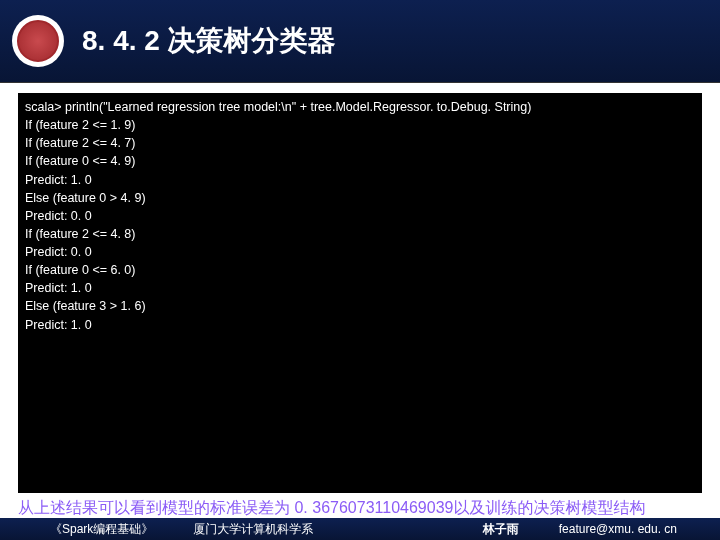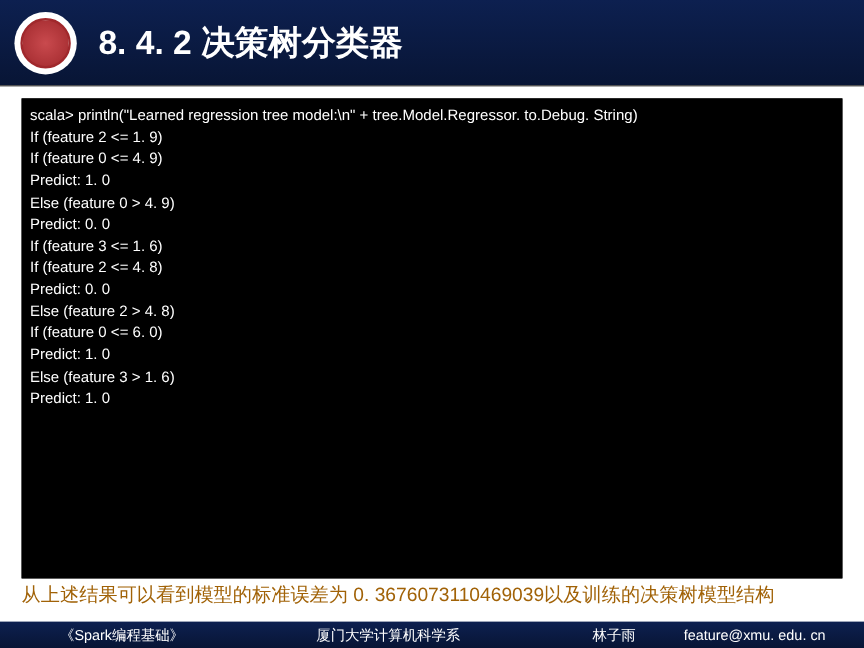--- a/index.html
+++ b/index.html
@@ -6,21 +6,21 @@
   body {
     width: 720px;
     height: 540px;
     font-family: "Microsoft YaHei", Arial, sans-serif;
     background: #fff;
     overflow: hidden;
   }
   .header {
     background: #0a1a3a;
     background: linear-gradient(180deg, #0d2050 0%, #081535 100%);
-    height: 72px;
+    height: 83px;
     display: flex;
     align-items: center;
     border-bottom: 1px solid #333;
   }
   .logo {
     width: 52px;
     height: 52px;
     margin: 0 12px;
     background: #fff;
     border-radius: 50%;
@@ -50,64 +50,63 @@
     font-family: Arial, sans-serif;
     font-size: 12.5px;
     line-height: 1.45;
     height: 400px;
     overflow: hidden;
   }
   .code-block div { white-space: pre; }
   .body-text {
     margin: 4px 18px 0 18px;
     font-size: 16px;
-    color: #a16207;
+    color: #8b5cf6;
     line-height: 1.35;
   }
   .footer {
     position: absolute;
     bottom: 0;
     left: 0;
     right: 0;
     height: 22px;
     background: #0a1a3a;
     background: linear-gradient(180deg, #0d2050 0%, #081535 100%);
     color: #fff;
     font-size: 12px;
     display: flex;
     align-items: center;
-    padding: 0 32px 0 50px;
+    padding: 0 43px 0 50px;
   }
   .footer span { white-space: nowrap; }
   .f-book  { flex: 0 0 auto; }
-  .f-dept  { flex: 1 1 auto; text-align: center; margin-left: 40px; }
-  .f-name  { flex: 0 0 auto; margin: 0 40px; }
+  .f-dept  { flex: 1 1 auto; margin-left: 40px; }
+  .f-name  { flex: 0 0 auto; margin: 0 40px; font-weight: bold; }
   .f-email { flex: 0 0 auto; }
 </style>
 </head>
 <body>
 
 <div class="header">
   <div class="logo">
     <div class="logo-inner"></div>
   </div>
   <div class="title">8. 4. 2 决策树分类器</div>
 </div>
 
 <div class="code-block">
   <div>scala&gt; println("Learned regression tree model:\n" + tree.Model.Regressor. to.Debug. String)</div>
   <div>If (feature 2 &lt;= 1. 9)</div>
+  <div>If (feature 2 &lt;= 4. 7)</div>
   <div>If (feature 0 &lt;= 4. 9)</div>
   <div>Predict: 1. 0</div>
   <div>Else (feature 0 &gt; 4. 9)</div>
   <div>Predict: 0. 0</div>
-  <div>If (feature 3 &lt;= 1. 6)</div>
   <div>If (feature 2 &lt;= 4. 8)</div>
   <div>Predict: 0. 0</div>
-  <div>Else (feature 2 &gt; 4. 8)</div>
   <div>If (feature 0 &lt;= 6. 0)</div>
   <div>Predict: 1. 0</div>
   <div>Else (feature 3 &gt; 1. 6)</div>
   <div>Predict: 1. 0</div>
 </div>
 
 <div class="body-text">从上述结果可以看到模型的标准误差为 0. 3676073110469039以及训练的决策树模型结构</div>
 
 <div class="footer">
   <span class="f-book">《Spark编程基础》</span>

